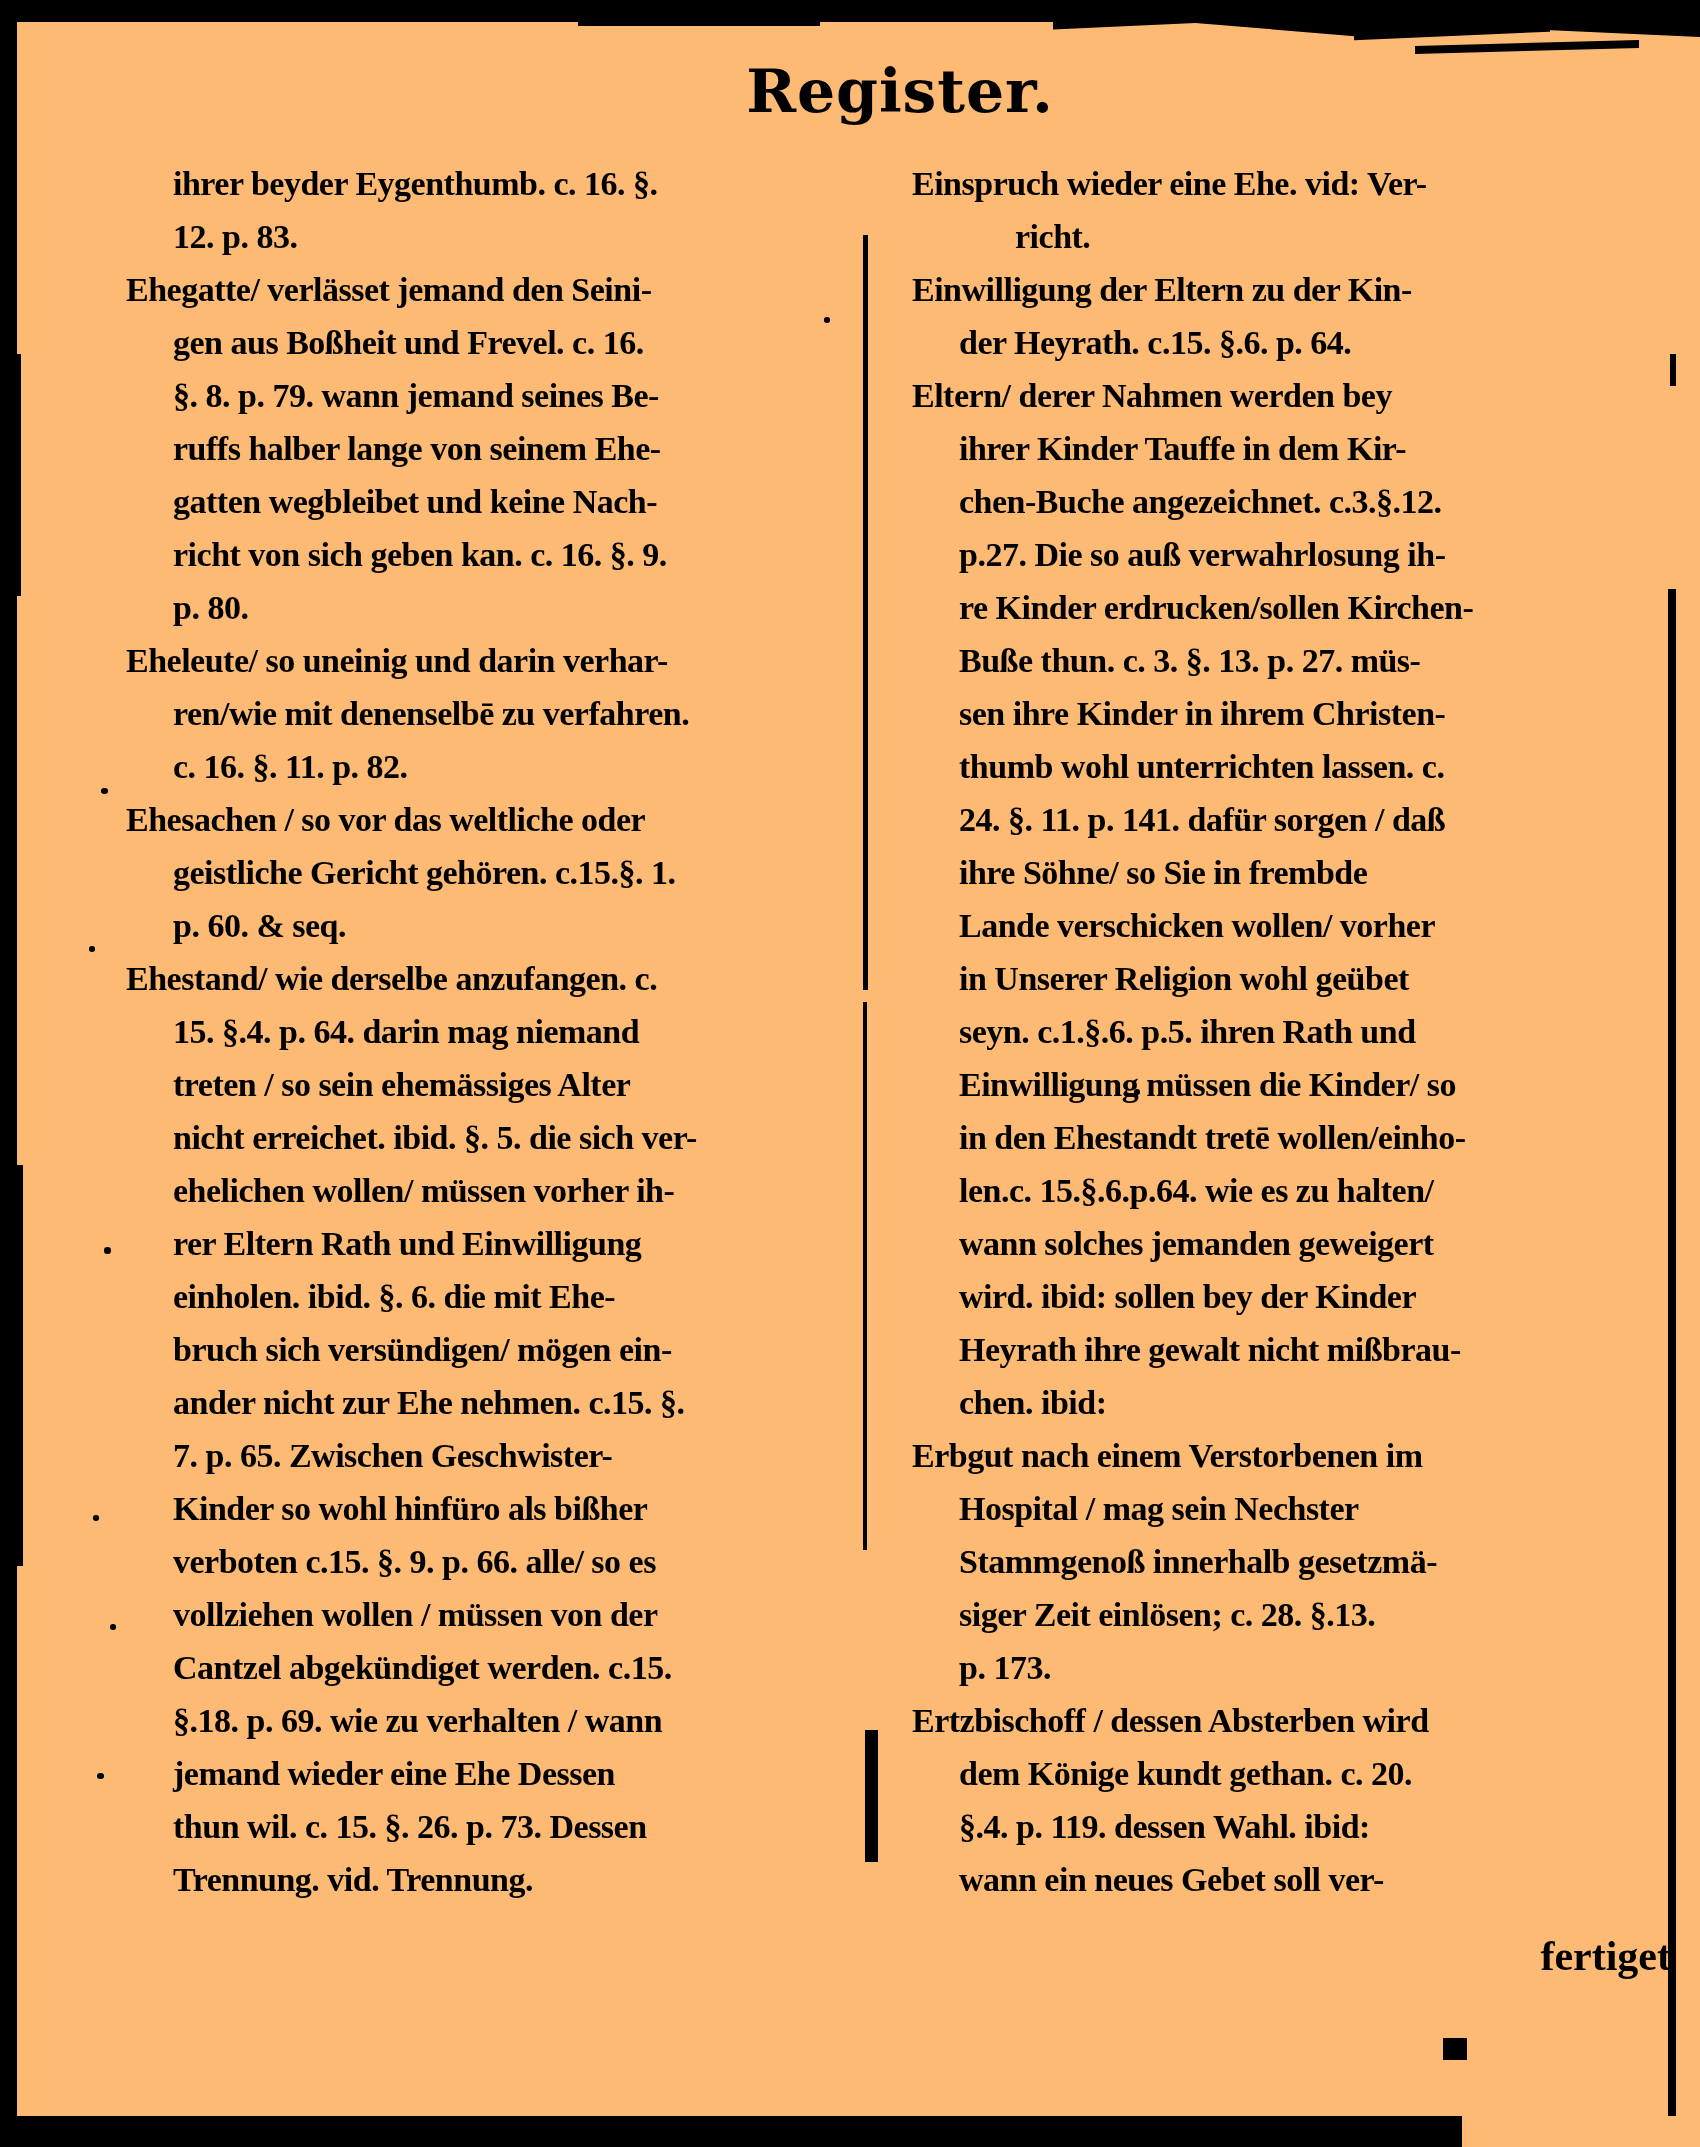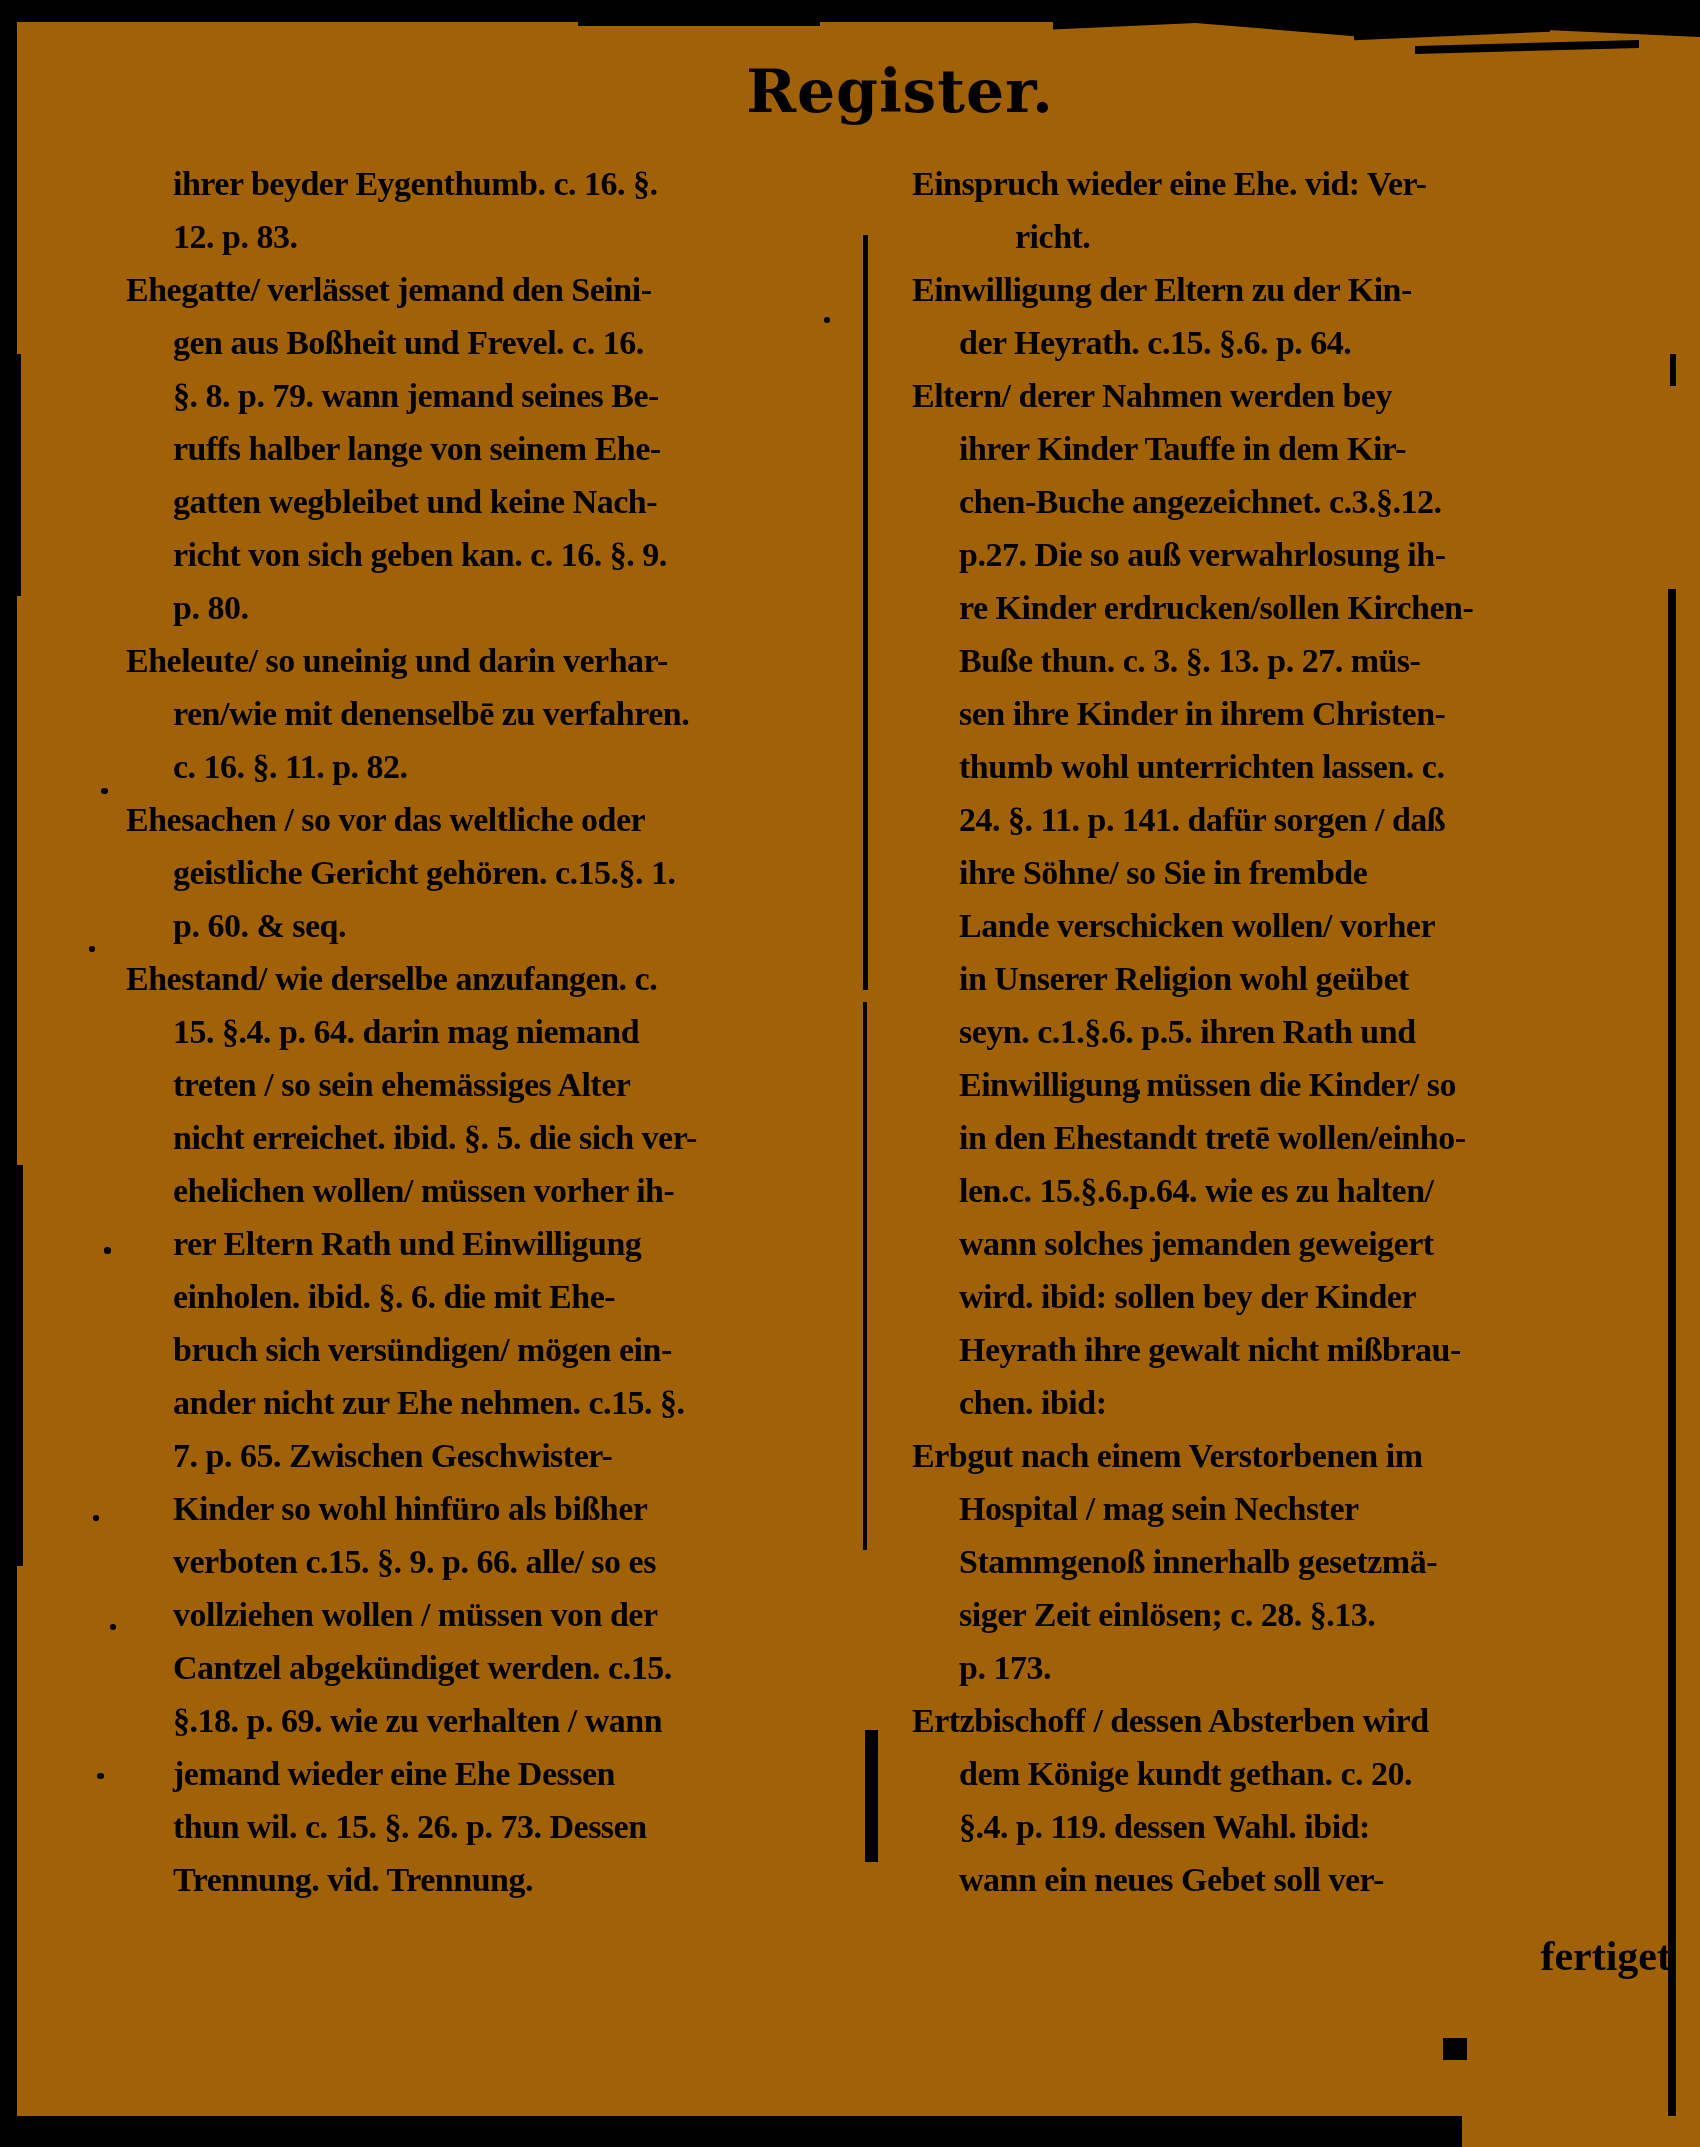--- a/index.html
+++ b/index.html
@@ -1,19 +1,19 @@
 <!DOCTYPE html>
 <html style="font-size:15px"><head>
 <meta charset="utf-8">
 <style>
   html,body { margin:0; padding:0; background:#e8e8e8; }
   .page {
     position:relative;
     width:1700px; height:2148px;
-    background:#a16207;
+    background:#fdba74;
     overflow:hidden;
     font-family:"Liberation Serif", serif;
     color:#000;
   }
   
   .art { position:absolute; background:#000; }
   .a-top      { left:0; top:0; width:1700px; height:22.4px; }
   .a-top-rag  { left:578px; top:18.6px; width:242px; height:7.5px; }
   .a-tr-blob  { left:1053px; top:0; width:647px; height:37px;
                 clip-path:polygon(0 0,100% 0,100% 100%,72% 78%,48% 100%,22% 62%,0 80%); }

